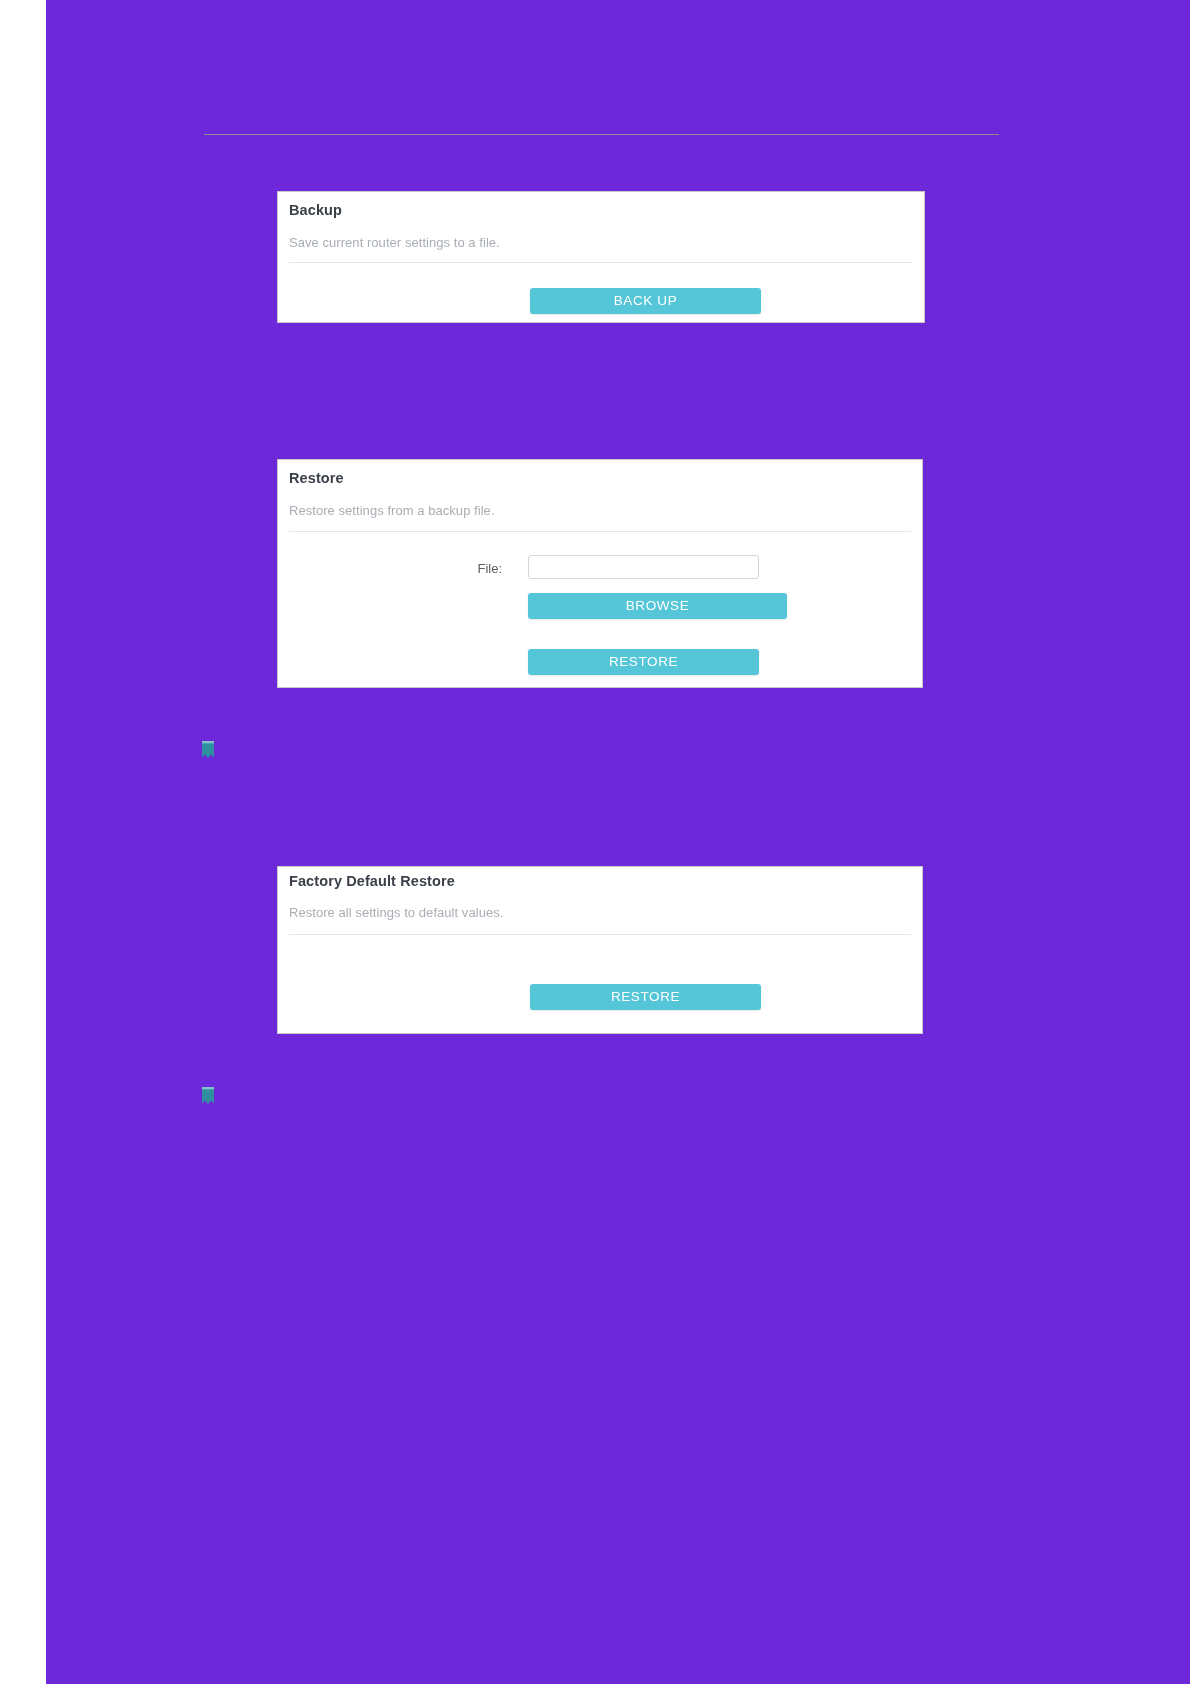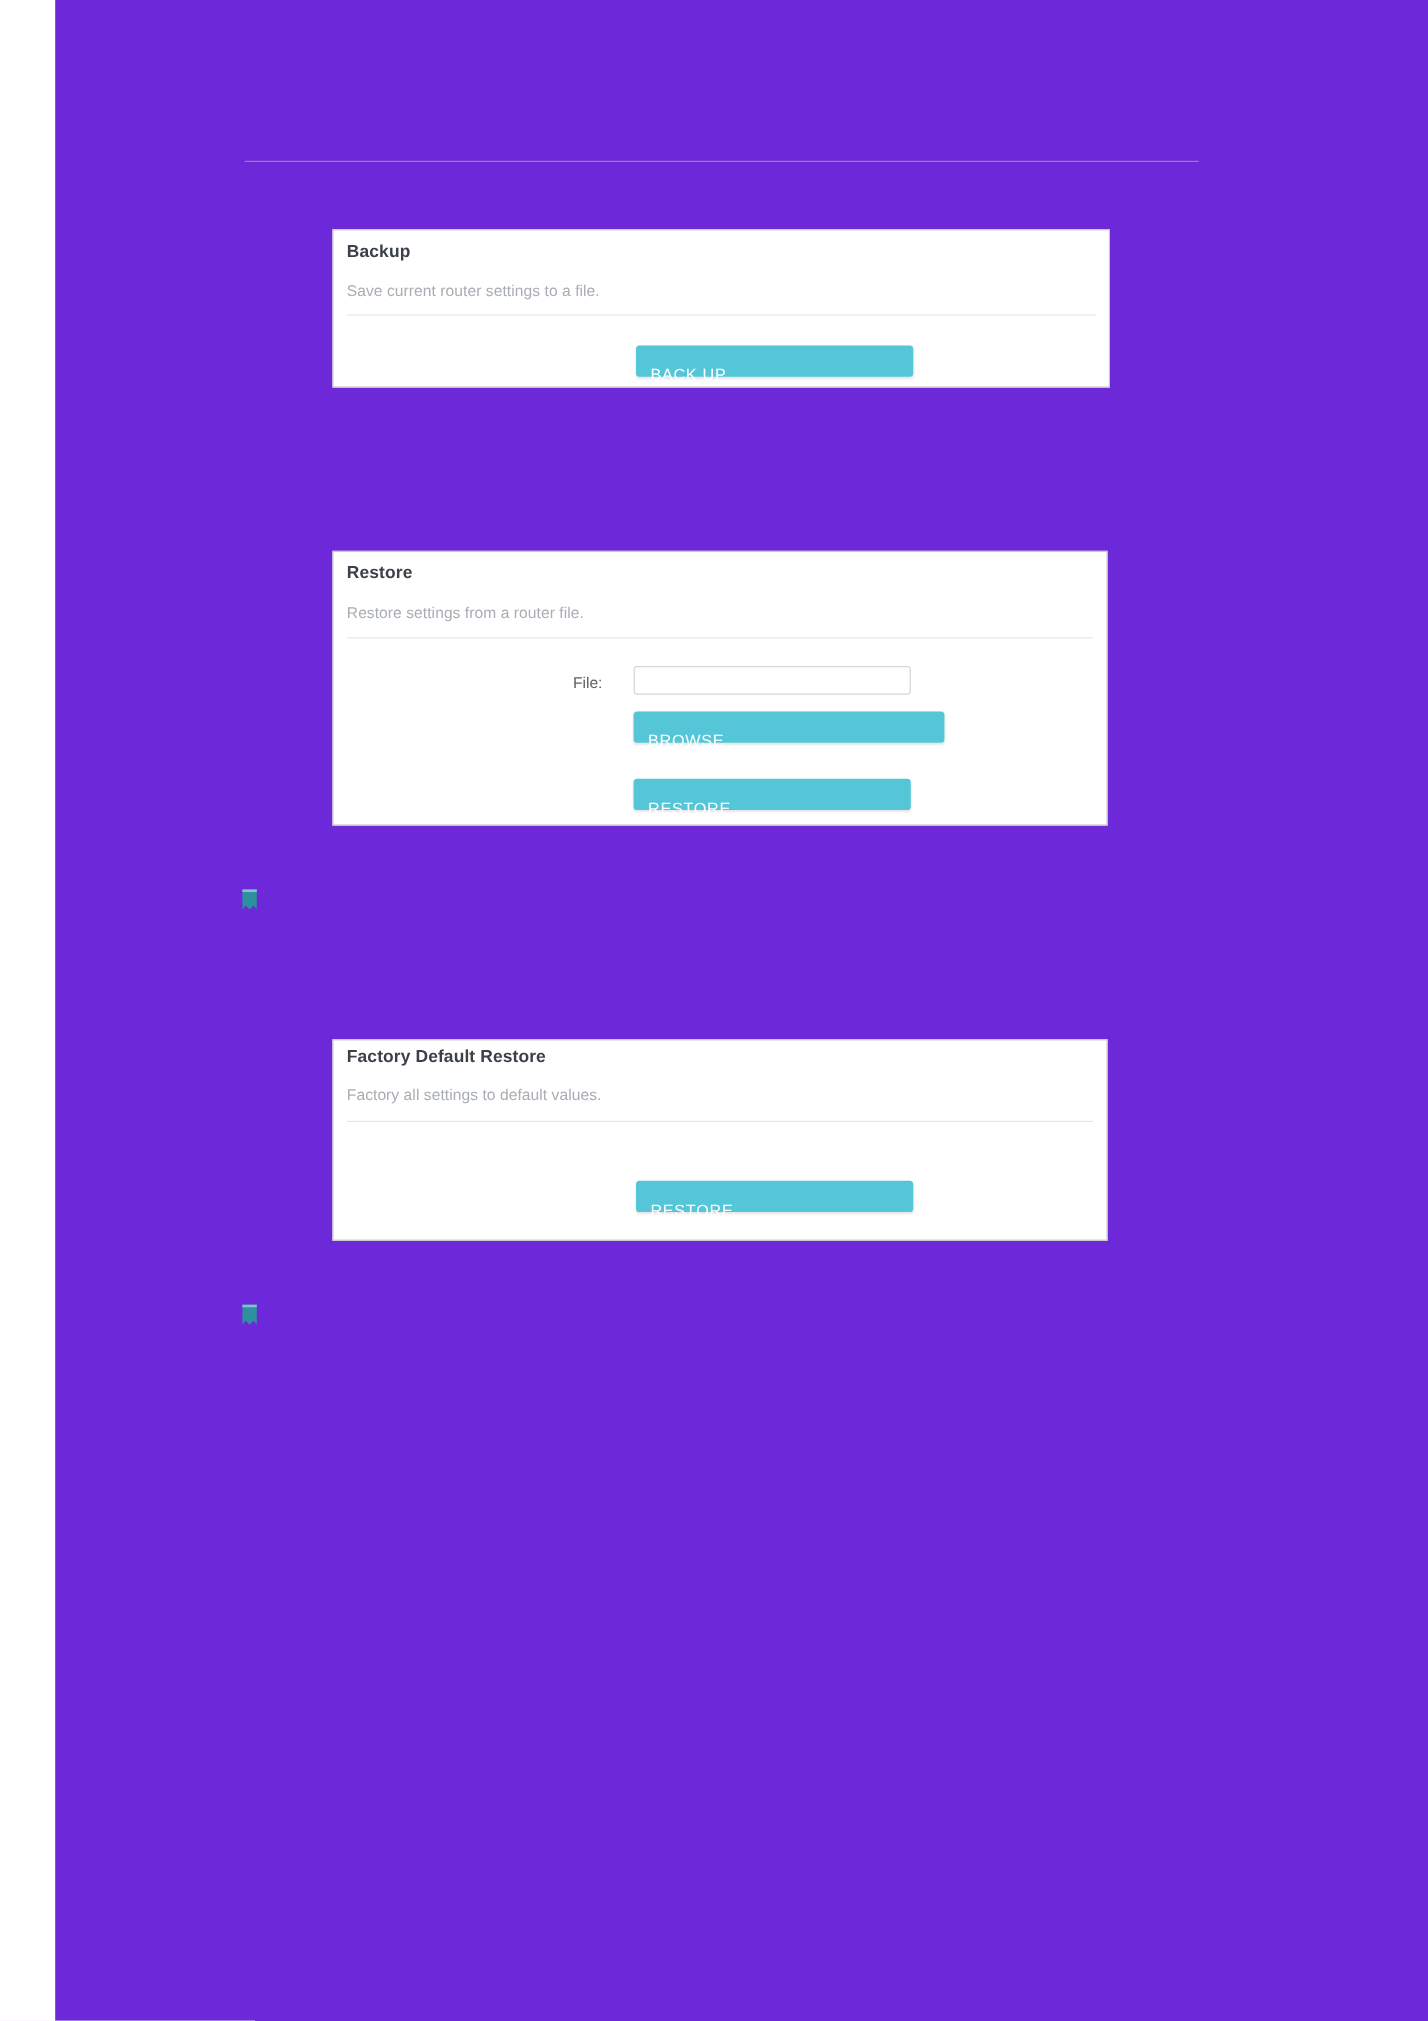--- a/index.html
+++ b/index.html
@@ -82,24 +82,24 @@
   .btn {
     position: absolute;
     box-sizing: border-box;
     background: #55c6d8;
     border: none;
     border-radius: 3px;
     color: #ffffff;
     font-family: "Liberation Sans", sans-serif;
     font-size: 13.5px;
     letter-spacing: 0.6px;
-    text-align: left;
+    text-align: center;
     line-height: 26px;
     cursor: pointer;
-    padding: 12px;
+    padding: 0;
     box-shadow: 0 1px 2px rgba(0,0,0,0.10);
     white-space: nowrap;
   }
 
   
   .field-label {
     position: absolute;
     font-family: "Liberation Sans", sans-serif;
     font-size: 13px;
     color: #5d6066;
@@ -135,41 +135,41 @@
 
   <div class="panel" style="left:231px; top:191px; width:648px; height:132px;">
     <div class="panel-title" style="top:10px;">Backup</div>
     <div class="panel-subtitle" style="top:43px;">Save current router settings to a file.</div>
     <div class="panel-divider" style="left:11px; top:70px; width:624px;"></div>
     <button class="btn" style="left:252px; top:96px; width:231px; height:26px;">BACK UP</button>
   </div>
 
   <div class="panel" style="left:231px; top:459px; width:646px; height:229px;">
     <div class="panel-title" style="top:10px;">Restore</div>
-    <div class="panel-subtitle" style="top:43px;">Restore settings from a router file.</div>
+    <div class="panel-subtitle" style="top:43px;">Restore settings from a backup file.</div>
     <div class="panel-divider" style="left:11px; top:71px; width:622px;"></div>
 
     <div class="field-label" style="left:172px; top:101px; width:52px;">File:</div>
     <input class="text-input" type="text" style="left: 250px; top: 95px; width: 231px; height: 24px;" placeholder="">
 
     <button class="btn" style="left:250px; top:133px; width:259px; height:26px;">BROWSE</button>
 
     <button class="btn" style="left:250px; top:189px; width:231px; height:26px;">RESTORE</button>
   </div>
 
   <div class="bookmark-icon" style="left:155px; top:741px;">
     <svg width="14" height="17" viewBox="0 0 14 17" xmlns="http://www.w3.org/2000/svg">
       <path d="M1 0 H13 V17 L10.3 13.6 L7 17 L3.7 13.6 L1 17 Z" fill="#2e8f9e"></path>
       <rect x="1" y="0" width="12" height="2.4" fill="#7ec4cd"></rect>
     </svg>
   </div>
 
   <div class="panel" style="left:231px; top:866px; width:646px; height:168px;">
     <div class="panel-title" style="top:6px;">Factory Default Restore</div>
-    <div class="panel-subtitle" style="top:38px;">Factory all settings to default values.</div>
+    <div class="panel-subtitle" style="top:38px;">Restore all settings to default values.</div>
     <div class="panel-divider" style="left:11px; top:67px; width:622px;"></div>
     <button class="btn" style="left:252px; top:117px; width:231px; height:26px;">RESTORE</button>
   </div>
 
   <div class="bookmark-icon" style="left:155px; top:1087px;">
     <svg width="14" height="17" viewBox="0 0 14 17" xmlns="http://www.w3.org/2000/svg">
       <path d="M1 0 H13 V17 L10.3 13.6 L7 17 L3.7 13.6 L1 17 Z" fill="#2e8f9e"></path>
       <rect x="1" y="0" width="12" height="2.4" fill="#7ec4cd"></rect>
     </svg>
   </div>

